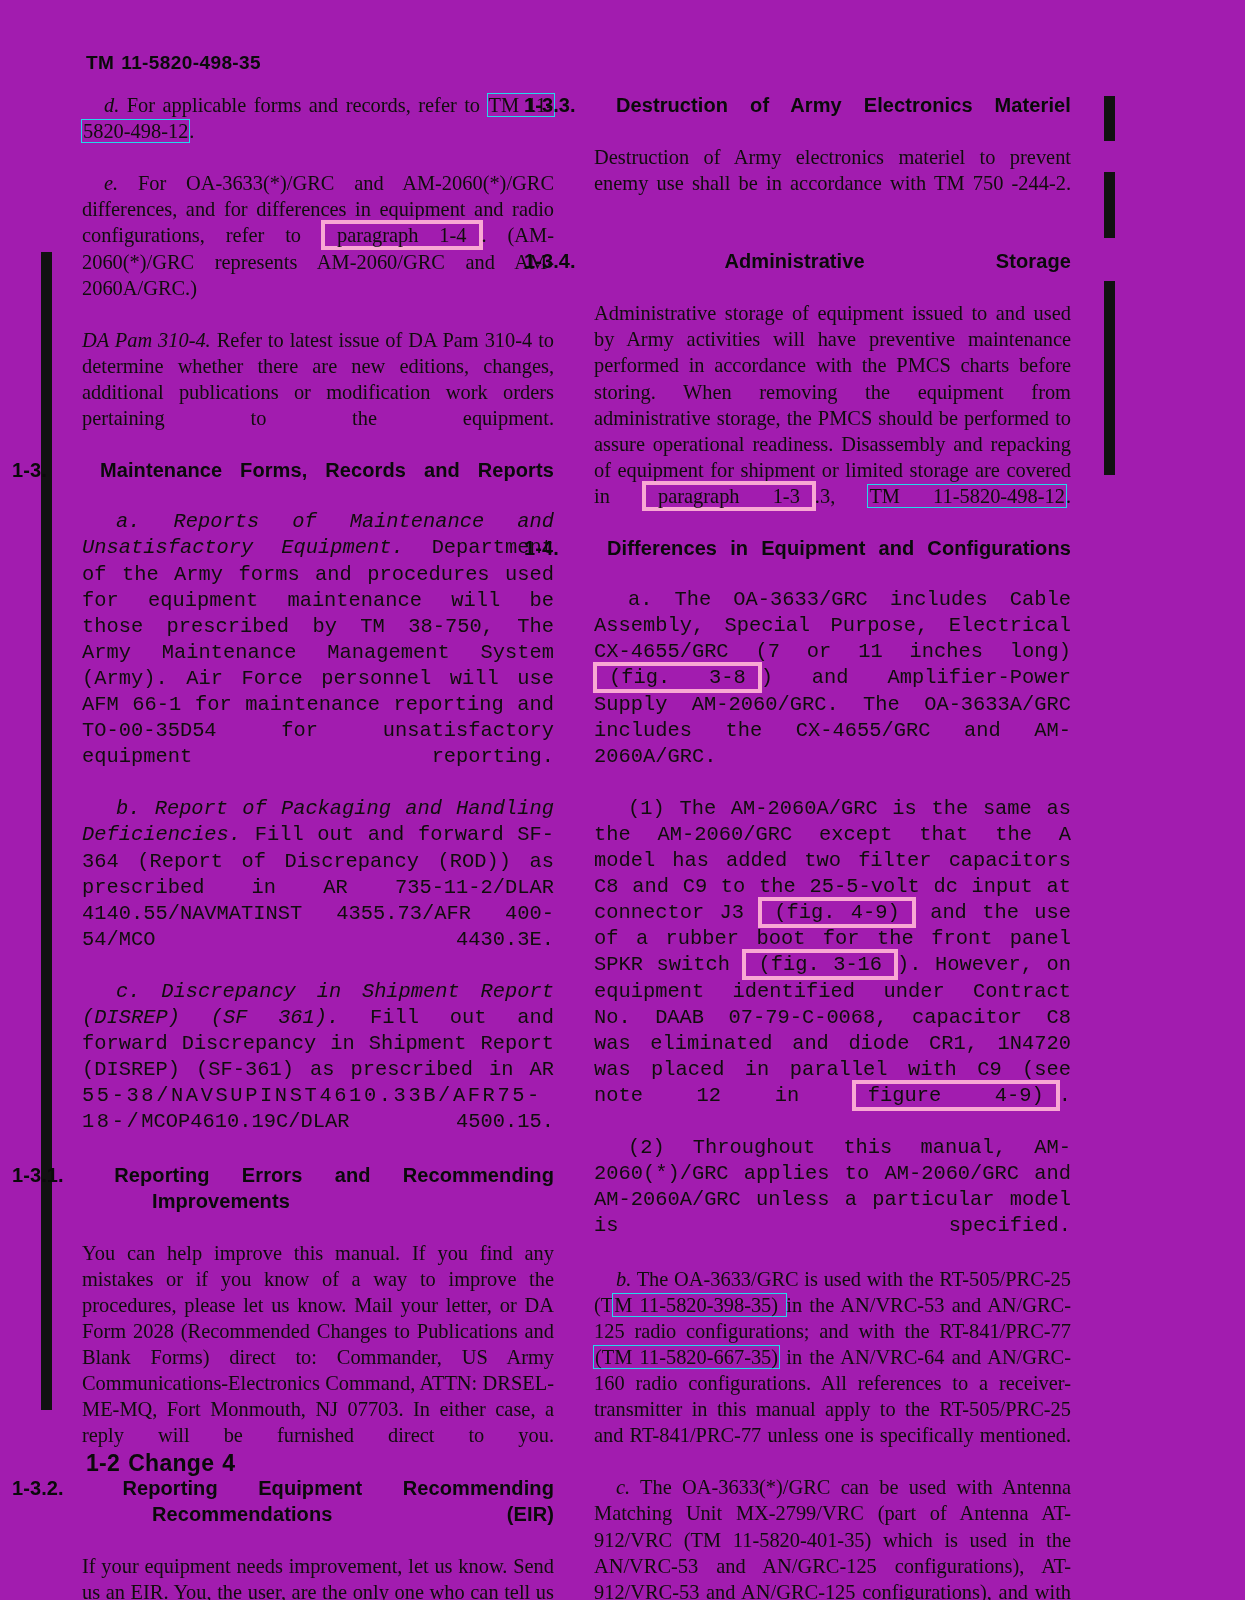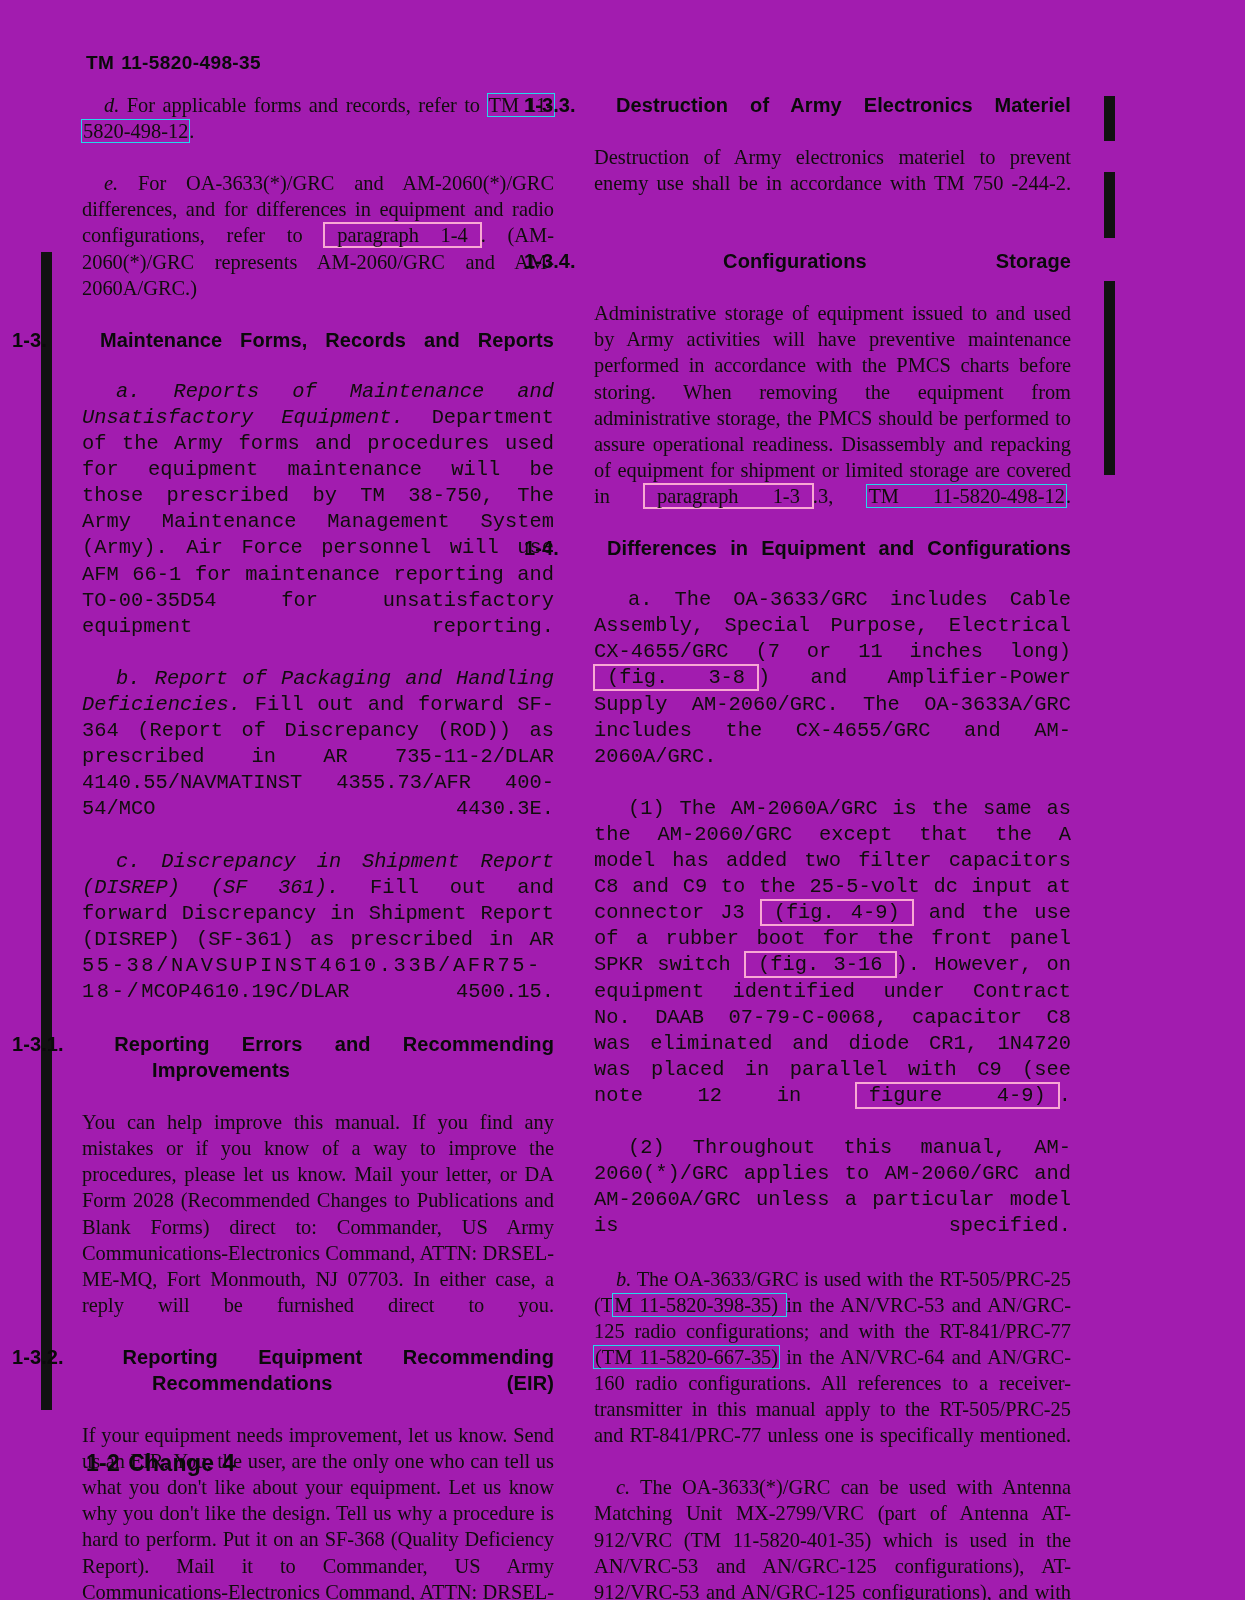--- a/index.html
+++ b/index.html
@@ -83,21 +83,21 @@
     height: 0;
   }
   h2.sec .num { display: inline-block; }
 
   .sp-before { margin-top: 21px; }
   .sp-after { margin-bottom: 7px; }
   .gap-lg { height: 26px; }
 
   
   .lnk-red {
-    border: 2px solid #f9a8d4;
+    border: 4px solid #f9a8d4;
     padding: 0 12px;
     margin: 0 -1px;
     box-decoration-break: clone;
     -webkit-box-decoration-break: clone;
   }
   .lnk-cyan {
     border: 1px solid #25d9ea;
     padding: 0 1px;
     margin: 0 -1px;
     box-decoration-break: clone;
@@ -141,20 +141,21 @@
   <div class="chbar" style="left:1104px; top:172px; width:11px; height:66px;"></div>
   <div class="chbar" style="left:1104px; top:281px; width:11px; height:194px;"></div>
 
   <div class="col col-left">
 
     <p class="ind"><span class="it">d.</span><span> For applicable forms and records, refer to </span><span class="lnk-cyan">TM 11-5820-498-12</span><span>.</span></p>
 
     <p class="ind"><span class="it">e.</span><span> For OA-3633(*)/GRC and AM-2060(*)/GRC differences, and for differences in equipment and radio configurations, refer to </span><span class="lnk-red">paragraph 1-4</span><span>. (AM-2060(*)/GRC represents AM-2060/GRC and AM-2060A/GRC.)</span></p>
 
 
+    <p class="flush"><span class="it">DA Pam 310-4.</span><span> Refer to latest issue of DA Pam 310-4 to determine whether there are new editions, changes, additional publications or modification work orders pertaining to the equipment.</span></p>
 
     <h2 class="sec wide sp-before sp-after"><span class="num">1-3.</span> <span>Maintenance Forms, Records and Reports</span></h2>
 
     <p class="ind2"><span class="it">a. Reports of Maintenance and Unsatisfactory Equipment.</span><span> Department of the Army forms and procedures used for equipment maintenance will be those prescribed by TM 38-750, The Army Maintenance Management System (Army). Air Force personnel will use AFM 66-1 for maintenance reporting and TO-00-35D54 for unsatisfactory equipment reporting.</span></p>
 
     <p class="ind2"><span class="it">b. Report of Packaging and Handling Deficiencies.</span><span> Fill out and forward SF-364 (Report of Discrepancy (ROD)) as prescribed in AR 735-11-2/DLAR 4140.55/NAVMATINST 4355.73/AFR 400-54/MCO 4430.3E.</span></p>
 
     <p class="ind2"><span class="it">c. Discrepancy in Shipment Report (DISREP) (SF 361).</span><span> Fill out and forward Discrepancy in Shipment Report (DISREP) (SF-361) as prescribed in AR </span><span class="tracked">55-38/NAVSUPINST4610.33B/AFR75-18-/</span><span>MCOP4610.19C/DLAR 4500.15.</span></p>
 
     <h2 class="sec wide sp-before sp-after"><span class="num">1-3.1.</span> <span>Reporting Errors and Recommending Improvements</span></h2>
@@ -168,21 +169,21 @@
   </div>
 
   <div class="col col-right">
 
     <h2 class="sec wide sp-after"><span class="num">1-3.3.</span> <span>Destruction of Army Electronics Materiel</span></h2>
 
     <p class="flush">Destruction of Army electronics materiel to prevent enemy use shall be in accordance with TM 750 -244-2.</p>
 
     <div class="gap-lg"></div>
 
-    <h2 class="sec wide sp-after"><span class="num">1-3.4.</span> <span>Configurations Storage</span></h2>
+    <h2 class="sec wide sp-after"><span class="num">1-3.4.</span> <span>Administrative Storage</span></h2>
 
     <p class="flush"><span>Administrative storage of equipment issued to and used by Army activities will have preventive maintenance performed in accordance with the PMCS charts before storing. When removing the equipment from administrative storage, the PMCS should be performed to assure operational readiness. Disassembly and repacking of equipment for shipment or limited storage are covered in </span><span class="lnk-red">paragraph 1-3</span><span>.3, </span><span class="lnk-cyan">TM 11-5820-498-12</span><span>.</span></p>
 
     <h2 class="sec wide sp-before sp-after"><span class="num">1-4.</span> <span>Differences in Equipment and Configurations</span></h2>
 
     <p class="ind2"><span>a.</span><span> The OA-3633/GRC includes Cable Assembly, Special Purpose, Electrical CX-4655/GRC (7 or 11 inches long) </span><span class="lnk-red">(fig. 3-8</span><span>) and Amplifier-Power Supply AM-2060/GRC. The OA-3633A/GRC includes the CX-4655/GRC and AM-2060A/GRC.</span></p>
 
     <p class="ind2"><span>(1)</span><span> The AM-2060A/GRC is the same as the AM-2060/GRC except that the A model has added two filter capacitors C8 and C9 to the 25-5-volt dc input at connector J3 </span><span class="lnk-red">(fig. 4-9)</span><span> and the use of a rubber boot for the front panel SPKR switch </span><span class="lnk-red">(fig. 3-16</span><span>). However, on equipment identified under Contract No. DAAB 07-79-C-0068, capacitor C8 was eliminated and diode CR1, 1N4720 was placed in parallel with C9 (see note 12 in </span><span class="lnk-red">figure 4-9)</span><span>.</span></p>
 
     <p class="ind2"><span>(2)</span><span> Throughout this manual, AM-2060(*)/GRC applies to AM-2060/GRC and AM-2060A/GRC unless a particular model is specified.</span></p>

